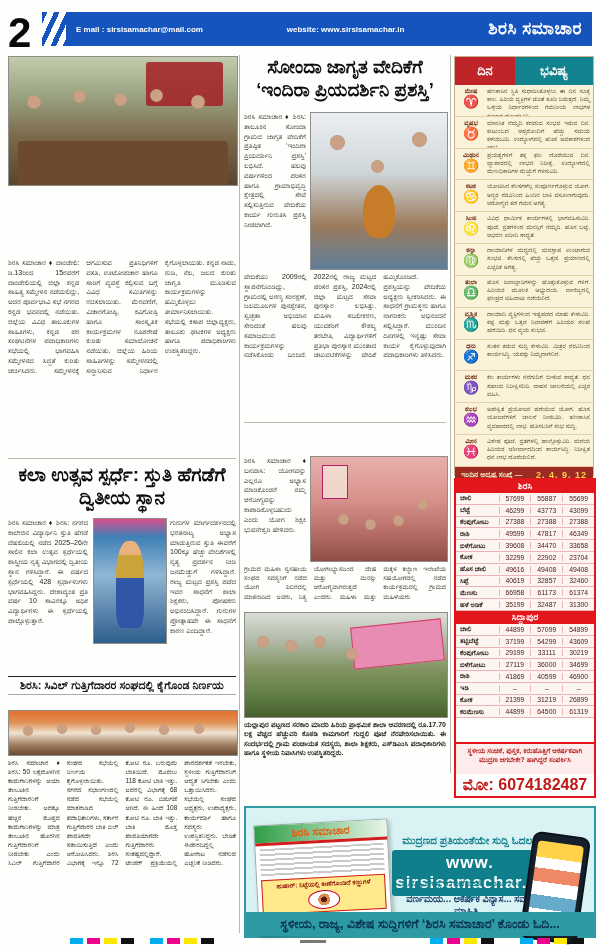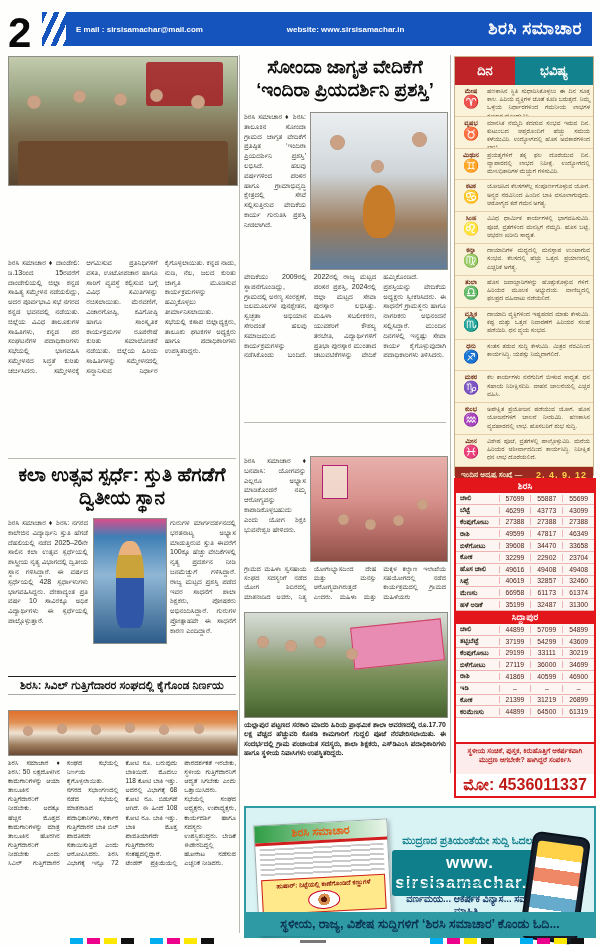--- a/index.html
+++ b/index.html
@@ -418,21 +418,21 @@
           <div class="v">61319</div>
         </div>
       </div>
   </div>
 
   <div class="b contact-box" style="left:454px;top:742px;width:138px;height:32px;">
     <div class="mkt-note">ಸ್ಥಳೀಯ ಸಂಚಿಕೆ, ಪುಸ್ತಕ, ಕಿರುಹೊತ್ತಿಗೆ ಆಕರ್ಷಕವಾಗಿ ಮುದ್ರಣ ಆಗಬೇಕೇ? ಹಾಗಿದ್ದರೆ ಸಂಪರ್ಕಿಸಿ</div>
   </div>
 
   <div class="b" style="left:454px;top:744px;width:138px;"></div>
-  <div class="b mkt-phone" style="left:454px;top:774px;width:138px;border:2px solid #e3161b;border-top:none;">ಮೋ: 4536011337</div>
+  <div class="b mkt-phone" style="left:454px;top:774px;width:138px;border:2px solid #e3161b;border-top:none;">ಮೋ: 6074182487</div>
 
   <div class="b ad" style="left:244px;top:806px;width:348px;height:128px;">
     <div class="thumb">
       <div class="mast">ಶಿರಸಿ ಸಮಾಚಾರ</div>
       <div class="strip"></div>
       <div class="lines"></div>
       <div class="story">
         <div class="h">ಹುಷಾರ್: ನಿಟ್ಟೆಯಲ್ಲಿ ಕಾಣೆಗೊಂಡಿದೆ ಕಣ್ಣುಗಳೆ</div>
         <div class="eye"></div>
       </div>

